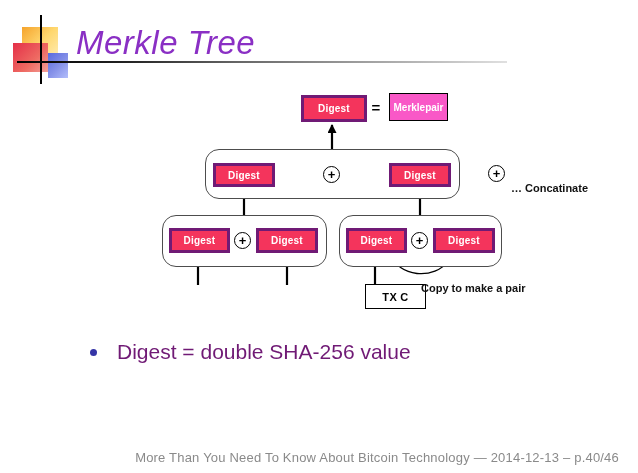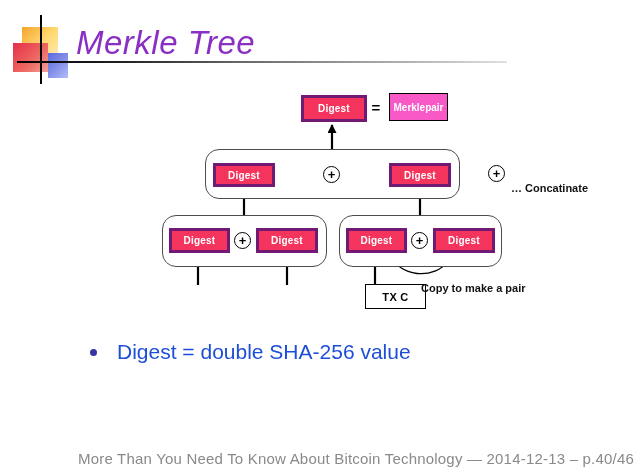--- a/index.html
+++ b/index.html
@@ -50,24 +50,24 @@
   }
   .txbox{
     position:absolute;width:61px;height:25px;background:#fff;border:1.5px solid #000;
     color:#000;font-weight:bold;font-size:11px;letter-spacing:.3px;
     display:flex;align-items:center;justify-content:center;box-sizing:border-box;
   }
   .side-label{position:absolute;font-weight:bold;font-size:11px;color:#111;white-space:nowrap;}
   
   .bullet-dot{position:absolute;left:90px;top:349px;width:7px;height:7px;border-radius:50%;
     background:var(--bullet-blue,#3434a6);}
-  .bullet-text{position:absolute;left:117px;top:340px;font-size:21px;color:#1d4ed8;
+  .bullet-text{position:absolute;left:117px;top:340px;font-size:21px;color:#701a75;
     white-space:nowrap;}
   
-  .footer{position:absolute;right:4px;top:450px;font-size:15px;color:#8a8a8a;
+  .footer{position:absolute;right:19px;top:450px;font-size:13px;color:#8a8a8a;
     letter-spacing:.2px;white-space:nowrap;}
 </style>
 </head>
 <body>
 
 <div class="slide">
 
   <div class="sq sq-yellow"></div>
   <div class="sq sq-red"></div>
   <div class="sq sq-blue"></div>

